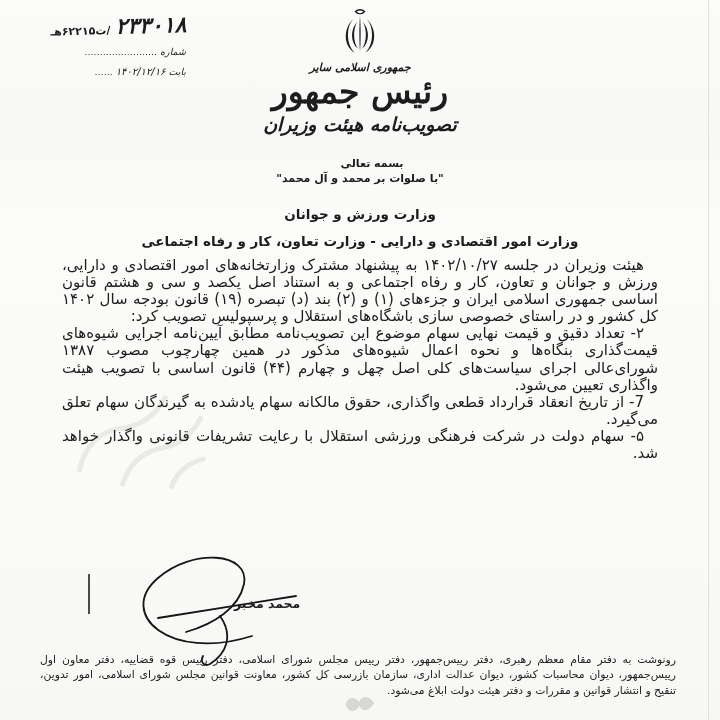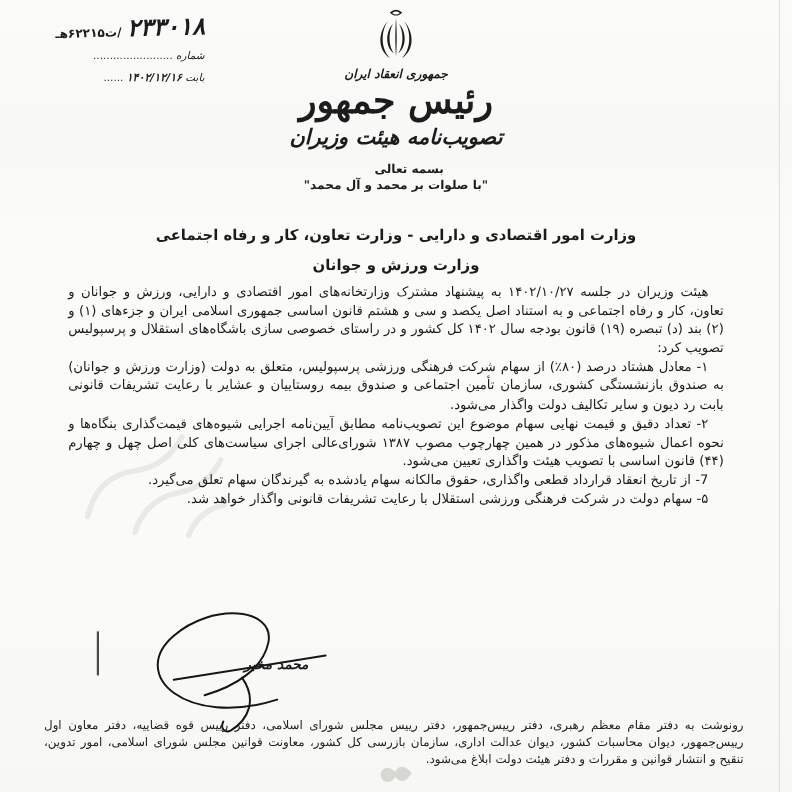--- a/index.html
+++ b/index.html
@@ -16,44 +16,44 @@
   .scan-edge{position:absolute;right:11px;top:0;bottom:0;width:1px;background:#e0e0dc;}
 
   
   .ref-block{position:absolute;left:26px;top:12px;width:160px;direction:rtl;text-align:right;}
   .ref-number-line{white-space:nowrap;transform:rotate(-1.5deg);transform-origin:right top;}
   .ref-number{font-size:22px;font-weight:bold;letter-spacing:2px;font-style:italic;}
   .ref-suffix{font-size:11px;font-weight:bold;}
   .ref-row{margin-top:9px;font-size:9.5px;color:#222;white-space:nowrap;}
   .ref-label{font-weight:normal;font-style:italic;}
   .ref-dots{letter-spacing:1px;color:#333;}
-  .ref-date-value{font-weight:bold;font-style:italic;font-size:10px;}
+  .ref-date-value{font-weight:normal;font-style:italic;font-size:10px;}
 
   
   .letterhead{position:absolute;left:0;right:0;top:6px;text-align:center;direction:rtl;}
   .emblem{width:42px;height:50px;display:inline-block;}
   .country{font-size:11px;font-weight:bold;font-style:italic;margin-top:1px;font-family:"DejaVu Serif","Liberation Serif",serif;}
   .office{font-size:33px;font-weight:bold;line-height:1.05;margin-top:1px;font-family:"DejaVu Serif","Liberation Serif",serif;}
   .doctype{font-size:19px;font-weight:bold;font-style:italic;margin-top:3px;font-family:"DejaVu Serif","Liberation Serif",serif;}
-  .basmala{font-size:11px;font-weight:bold;margin-top:11px;padding-left:24px;}
+  .basmala{font-size:11px;font-weight:bold;margin-top:22px;padding-left:24px;}
   .salutation{font-size:11px;font-weight:bold;margin-top:2px;}
 
   
   .addressees{position:absolute;left:0;right:0;top:201px;text-align:center;direction:rtl;
     font-weight:bold;font-size:13.5px;line-height:27px;}
 
   
   .body-text{position:absolute;left:62px;right:62px;top:257px;direction:rtl;text-align:justify;
-    font-size:12px;line-height:17.1px;}
+    font-size:15px;line-height:17.1px;}
   .body-text p{margin:0;text-indent:14px;text-align-last:right;}
 
   
   .sig-block{position:absolute;left:100px;top:552px;width:230px;height:115px;}
   .sig-svg{position:absolute;left:0;top:0;}
-  .sig-name{position:absolute;left:122px;top:44px;font-size:12.5px;font-weight:bold;direction:rtl;white-space:nowrap;font-style:italic;}
+  .sig-name{position:absolute;left:134px;top:44px;font-size:12.5px;font-weight:bold;direction:rtl;white-space:nowrap;}
   .sig-title{position:absolute;left:42px;top:66px;font-size:12.5px;font-weight:bold;direction:rtl;white-space:nowrap;}
   .stray-mark{position:absolute;left:88px;top:574px;width:2px;height:40px;background:#4a4a4a;}
 
   
   .footer-cc{position:absolute;left:40px;right:44px;top:652px;direction:rtl;text-align:justify;
     font-size:10.8px;line-height:15.4px;color:#222;}
   .footer-cc p{margin:0;text-align-last:right;}
 
   
   .mid-watermark{position:absolute;left:48px;top:345px;opacity:.6;pointer-events:none;}
@@ -89,43 +89,42 @@
     <svg class="emblem" viewBox="0 0 60 70" aria-hidden="true">
       <g fill="#1c1c1c">
         <path d="M22 7 q8 -7 16 0 q-3 4 -8 4 q-5 0 -8 -4 Z M25 7.5 q5 -3.5 10 0 q-2.4 2 -5 2 q-2.6 0 -5 -2 Z" fill-rule="evenodd"></path>
         <path d="M30 14 C28.8 30 28.8 50 30 64 C31.2 50 31.2 30 30 14 Z"></path>
         <path d="M26 22 C16 32 16 52 27 60 C20 50 20 32 26 22 Z"></path>
         <path d="M34 22 C44 32 44 52 33 60 C40 50 40 32 34 22 Z"></path>
         <path d="M20 18 C6 32 6 56 22 66 C10 54 10 30 20 18 Z"></path>
         <path d="M40 18 C54 32 54 56 38 66 C50 54 50 30 40 18 Z"></path>
       </g>
     </svg>
-    <div class="country">جمهوری انعقاد ایران</div>
+    <div class="country">جمهوری اسلامی سایر</div>
     <div class="office">رئیس جمهور</div>
     <div class="doctype">تصویب‌نامه هیئت وزیران</div>
     <div class="basmala">بسمه تعالی</div>
     <div class="salutation">"با صلوات بر محمد و آل محمد"</div>
   </div>
 
   <div class="addressees">
+    <div>وزارت ورزش و جوانان</div>
     <div>وزارت امور اقتصادی و دارایی - وزارت تعاون، کار و رفاه اجتماعی</div>
-    <div>وزارت ورزش و جوانان</div>
   </div>
 
   <svg class="mid-watermark" width="220" height="190" viewBox="0 0 220 190" aria-hidden="true">
     <g fill="none" stroke="#dededa" stroke-width="5" stroke-linecap="round" transform="rotate(-38 110 95)">
       <path d="M30 70 q30 -24 60 -6 q24 14 52 2"></path>
       <path d="M55 108 q26 -18 54 -4 q22 12 48 0"></path>
       <path d="M92 140 q20 -12 42 -2"></path>
     </g>
   </svg>
 
   <div class="body-text">
     <p>هیئت وزیران در جلسه ۱۴۰۲/۱۰/۲۷ به پیشنهاد مشترک وزارتخانه‌های امور اقتصادی و دارایی، ورزش و جوانان و تعاون، کار و رفاه اجتماعی و به استناد اصل یکصد و سی و هشتم قانون اساسی جمهوری اسلامی ایران و جزءهای (۱) و (۲) بند (د) تبصره (۱۹) قانون بودجه سال ۱۴۰۲ کل کشور و در راستای خصوصی سازی باشگاه‌های استقلال و پرسپولیس تصویب کرد:</p>
-    <p>۱- معادل هشتاد درصد (۸۰٪) از سهام شرکت فرهنگی ورزشی پرسپولیس، متعلق به دولت (وزارت ورزش و جوانان) به صندوق بازنشستگی کشوری، سازمان تأمین اجتماعی و صندوق بیمه روستاییان و عشایر با رعایت تشریفات قانونی بابت رد دیون و سایر تکالیف دولت واگذار می‌شود.</p>
     <p>۲- تعداد دقیق و قیمت نهایی سهام موضوع این تصویب‌نامه مطابق آیین‌نامه اجرایی شیوه‌های قیمت‌گذاری بنگاه‌ها و نحوه اعمال شیوه‌های مذکور در همین چهارچوب مصوب ۱۳۸۷ شورای‌عالی اجرای سیاست‌های کلی اصل چهل و چهارم (۴۴) قانون اساسی با تصویب هیئت واگذاری تعیین می‌شود.</p>
     <p>7- از تاریخ انعقاد قرارداد قطعی واگذاری، حقوق مالکانه سهام یادشده به گیرندگان سهام تعلق می‌گیرد.</p>
     <p>۵- سهام دولت در شرکت فرهنگی ورزشی استقلال با رعایت تشریفات قانونی واگذار خواهد شد.</p>
   </div>
 
   <div class="stray-mark"></div>
   <div class="sig-block">
     <svg class="sig-svg" width="230" height="115" viewBox="0 0 230 115" aria-hidden="true">
       <g fill="none" stroke="#161616" stroke-width="1.8" stroke-linecap="round">
         <path d="M152 84 C70 110 16 62 58 26 C92 -4 150 0 144 32 C139 56 114 72 86 80"></path>

